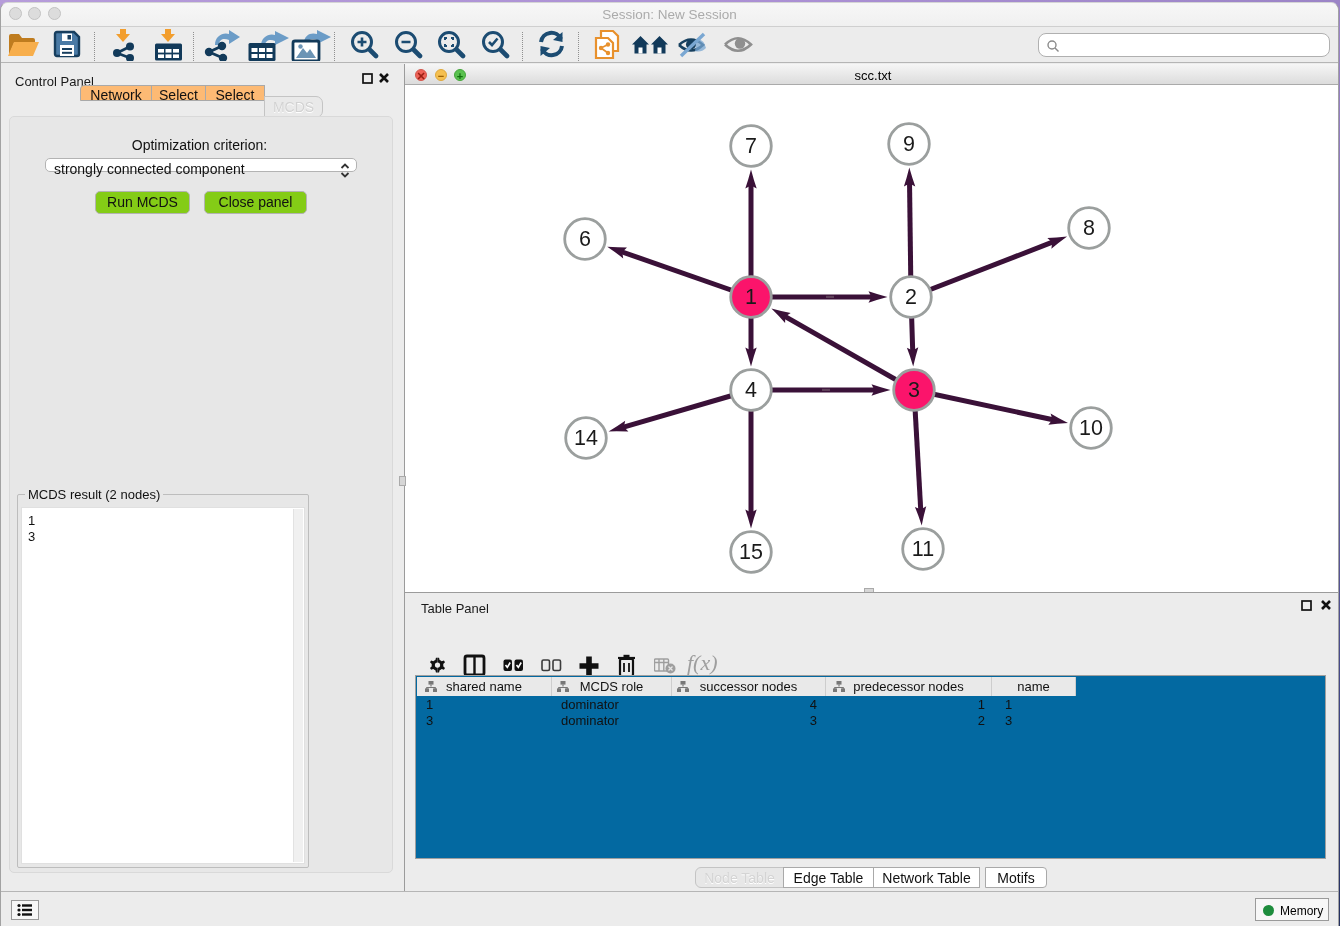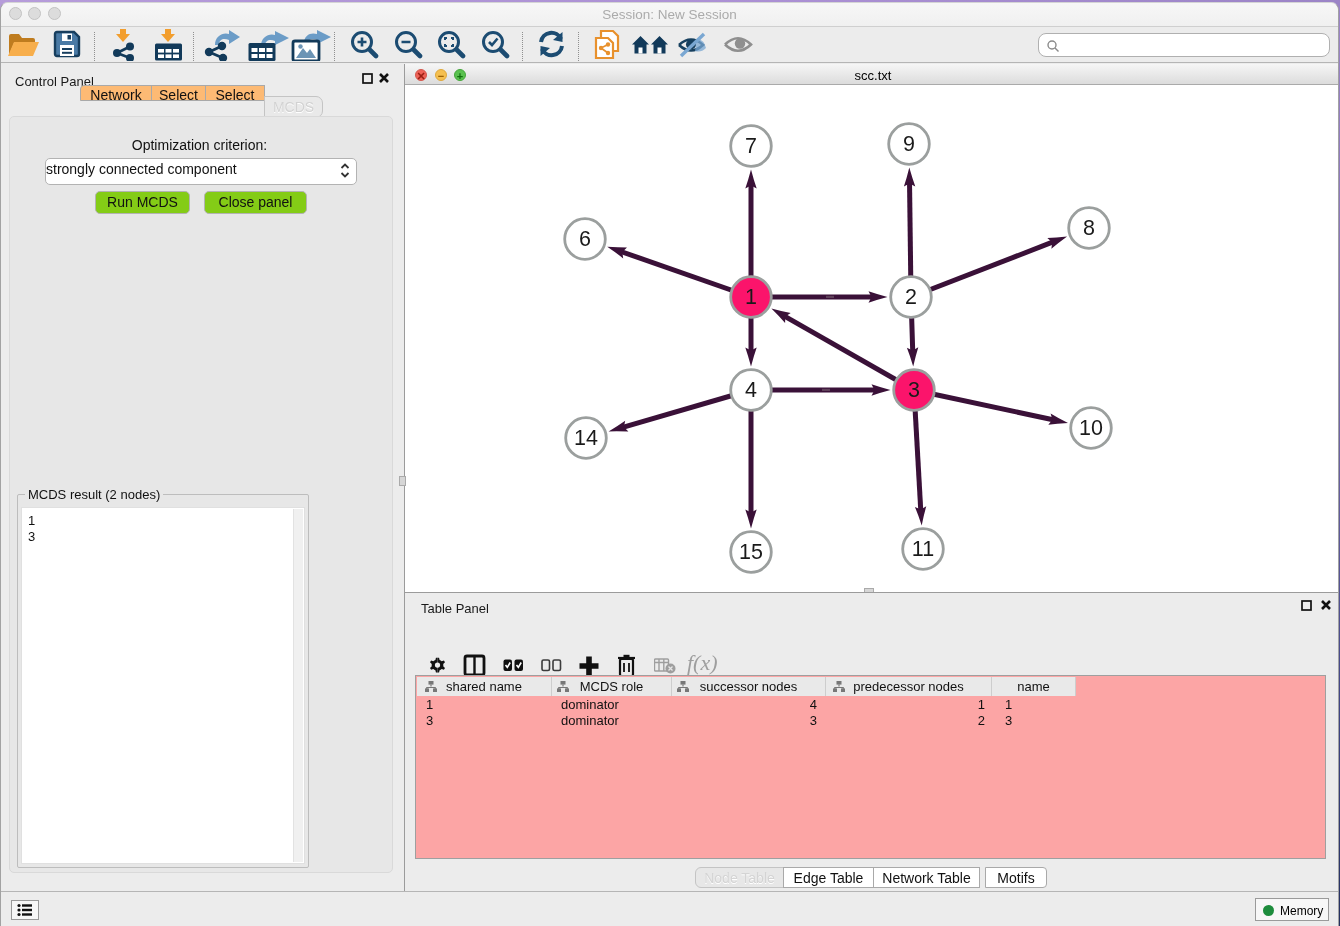--- a/index.html
+++ b/index.html
@@ -34,22 +34,22 @@
 #membtn .dot { position:absolute; left:7px; top:6px; width:11px; height:11px; border-radius:50%; background:#1d8c3c; }
 #membtn .mtxt { position:absolute; left:24px; top:5px; }
 
 #cpanel { position:absolute; left:0; top:60px; width:397px; height:828px; background:#ececec; }
 #cptitle { position:absolute; left:14px; top:11px; font-size:13px; color:#1a1a1a; }
 .tab { position:absolute; top:22px; height:16px; background:#fdba74; border:1px solid #a9a9a9;
   font-size:14px; color:#111; text-align:center; line-height:19px; }
 #tabbody { position:absolute; left:8px; top:53px; width:384px; height:757px; background:#e7e7e7;
   border:1px solid #d9d9d9; border-radius:5px; }
 #optlabel { position:absolute; left:0; width:100%; top:74px; text-align:center; font-size:14px; color:#111; }
-#dropdown { position:absolute; left:44px; top:95px; width:312px; height:27px; background:#fff;
-  border:1px solid #b3b3b3; border-radius:5px; font-size:14px; color:#111; line-height:21px; }
+#dropdown { position:absolute; left:44px; top:95px; width:312px; height:14px; background:#fff;
+  border:1px solid #b3b3b3; border-radius:5px; font-size:14px; color:#111; line-height:21px; padding-left:8px; }
 .btn { position:absolute; top:128px; height:23px; background:#84cc16; border:1px solid #b3b3b3;
   border-radius:5px; font-size:14px; color:#111; text-align:center; line-height:21px; }
 #fieldset { position:absolute; left:16px; top:431px; width:292px; height:374px;
   border:1px solid #bdbdbd; border-radius:2px; }
 #fslegend { position:absolute; left:7px; top:-8px; background:#e7e7e7; padding:0 3px; font-size:13px; color:#111; }
 #fsinner { position:absolute; left:3px; top:12px; right:3px; bottom:3px; background:#fff; border:1px solid #e0e0e0; }
 #fsinner .scroll { position:absolute; right:1px; top:1px; width:10px; bottom:1px; background:#f0f0f0; border-left:1px solid #e2e2e2; }
 #fstext { position:absolute; left:6px; top:5px; font-size:13px; color:#111; line-height:16px; }
 
 #npanel { position:absolute; left:403px; top:61px; width:937px; height:528px;
@@ -60,21 +60,21 @@
 .mtl { position:absolute; top:5px; width:12px; height:12px; border-radius:50%; font-size:11px; line-height:12px;
   text-align:center; font-weight:bold; }
 #graph { position:absolute; left:0; top:21px; }
 .gripv { position:absolute; left:398px; top:473px; width:7px; height:10px; background:#d6d6d6; border:1px solid #aaa; }
 .griph { position:absolute; left:863px; top:585px; width:10px; height:6px; background:#d6d6d6; border:1px solid #aaa; }
 
 #tpanel { position:absolute; left:403px; top:589px; width:937px; height:299px; background:#ececec;
   border-left:1px solid #9b9b9b; border-top:1px solid #9b9b9b; }
 #tptitle { position:absolute; left:16px; top:8px; font-size:13px; color:#1a1a1a; }
 #ttoolbar { position:absolute; left:10px; top:55px; right:12px; height:36px; }
-#tbl { position:absolute; left:10px; top:82px; right:15px; height:184px; background:#fca5a5; border:1px solid #9f9f9f; }
+#tbl { position:absolute; left:10px; top:82px; right:15px; height:184px; background:#0369a1; border:1px solid #9f9f9f; }
 .th { position:absolute; top:1px; height:19px; background:#e9e9e9; border-right:1px solid #cdcdcd;
   font-size:13px; color:#111; text-align:center; line-height:19px; }
 .td { position:absolute; font-size:13px; color:#111; height:16px; line-height:16px; }
 .btab { position:absolute; top:274px; height:21px; background:#fff; border:1px solid #a9a9a9;
   font-size:14px; color:#111; text-align:center; line-height:20px; }
 .fl { position:absolute; }
 .hic { top:5px; width:12px; height:11px; }
 </style>
 </head>
 <body>

